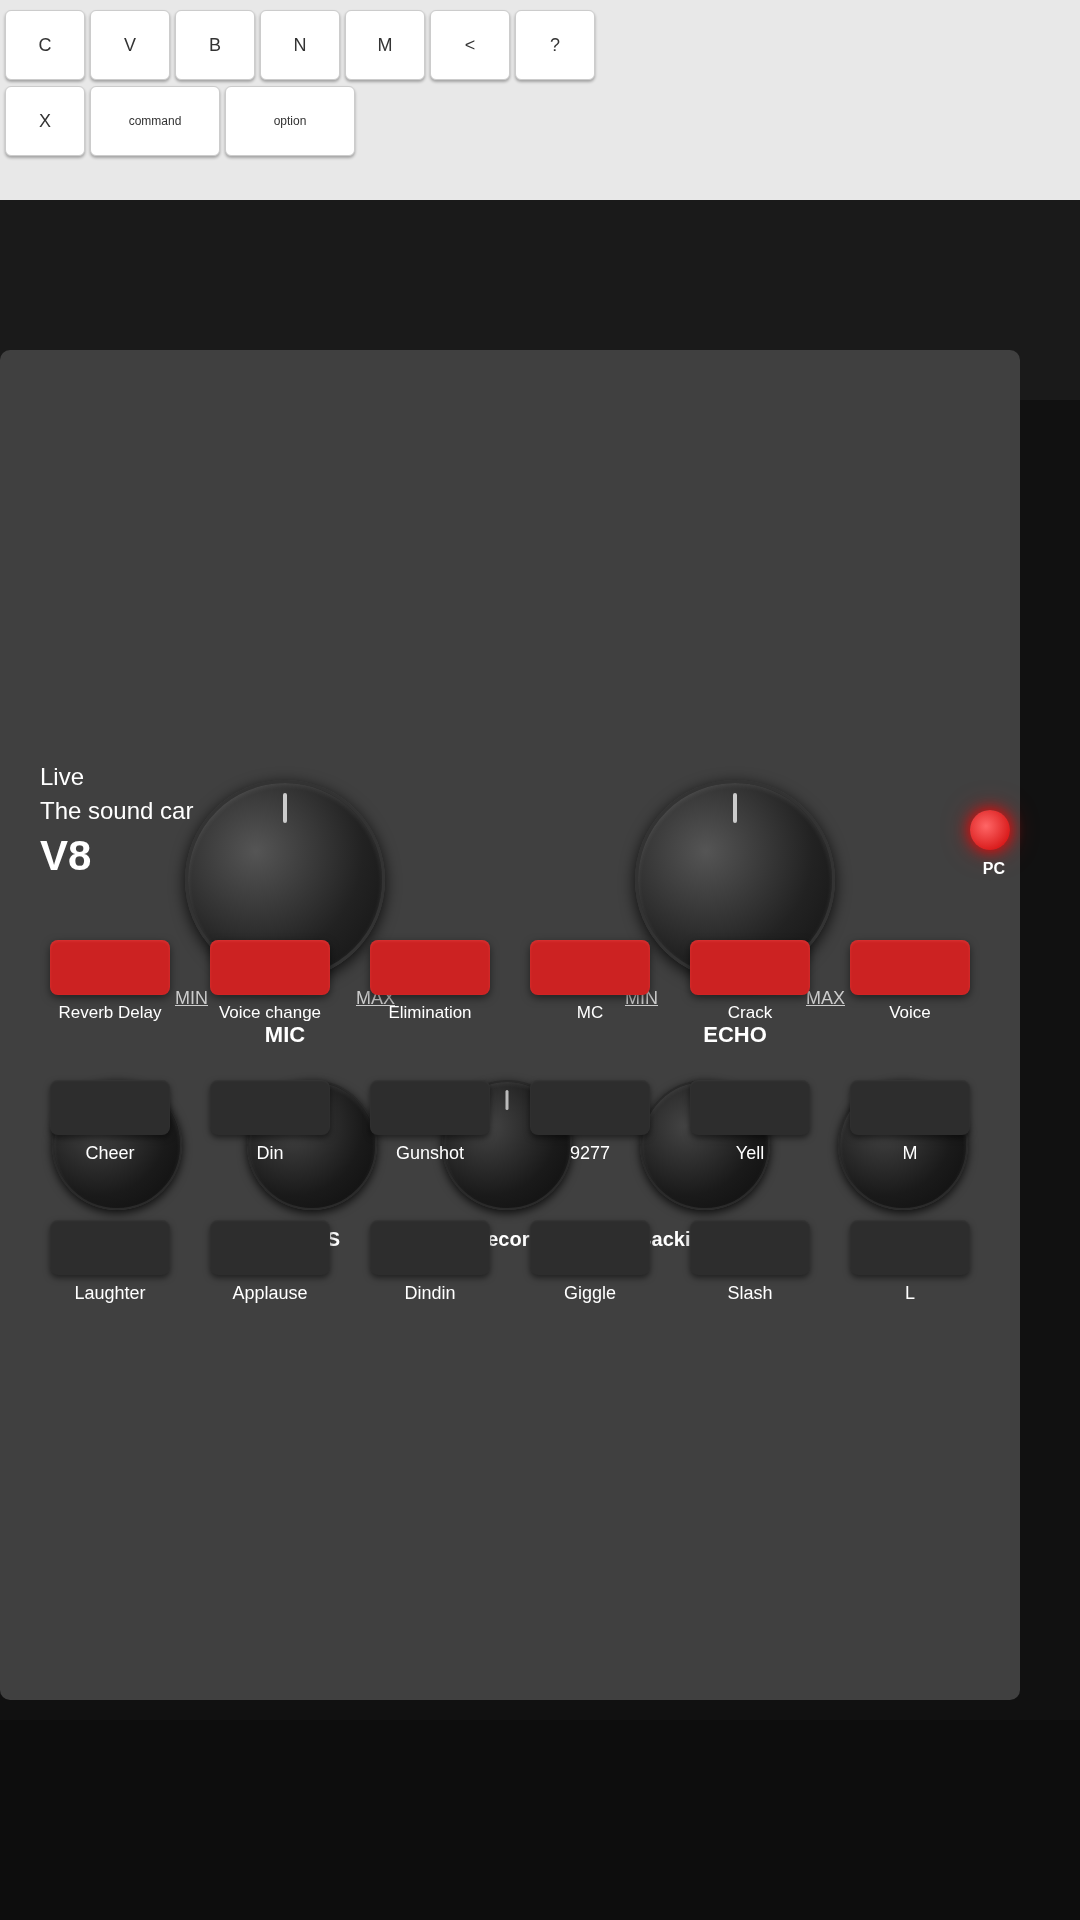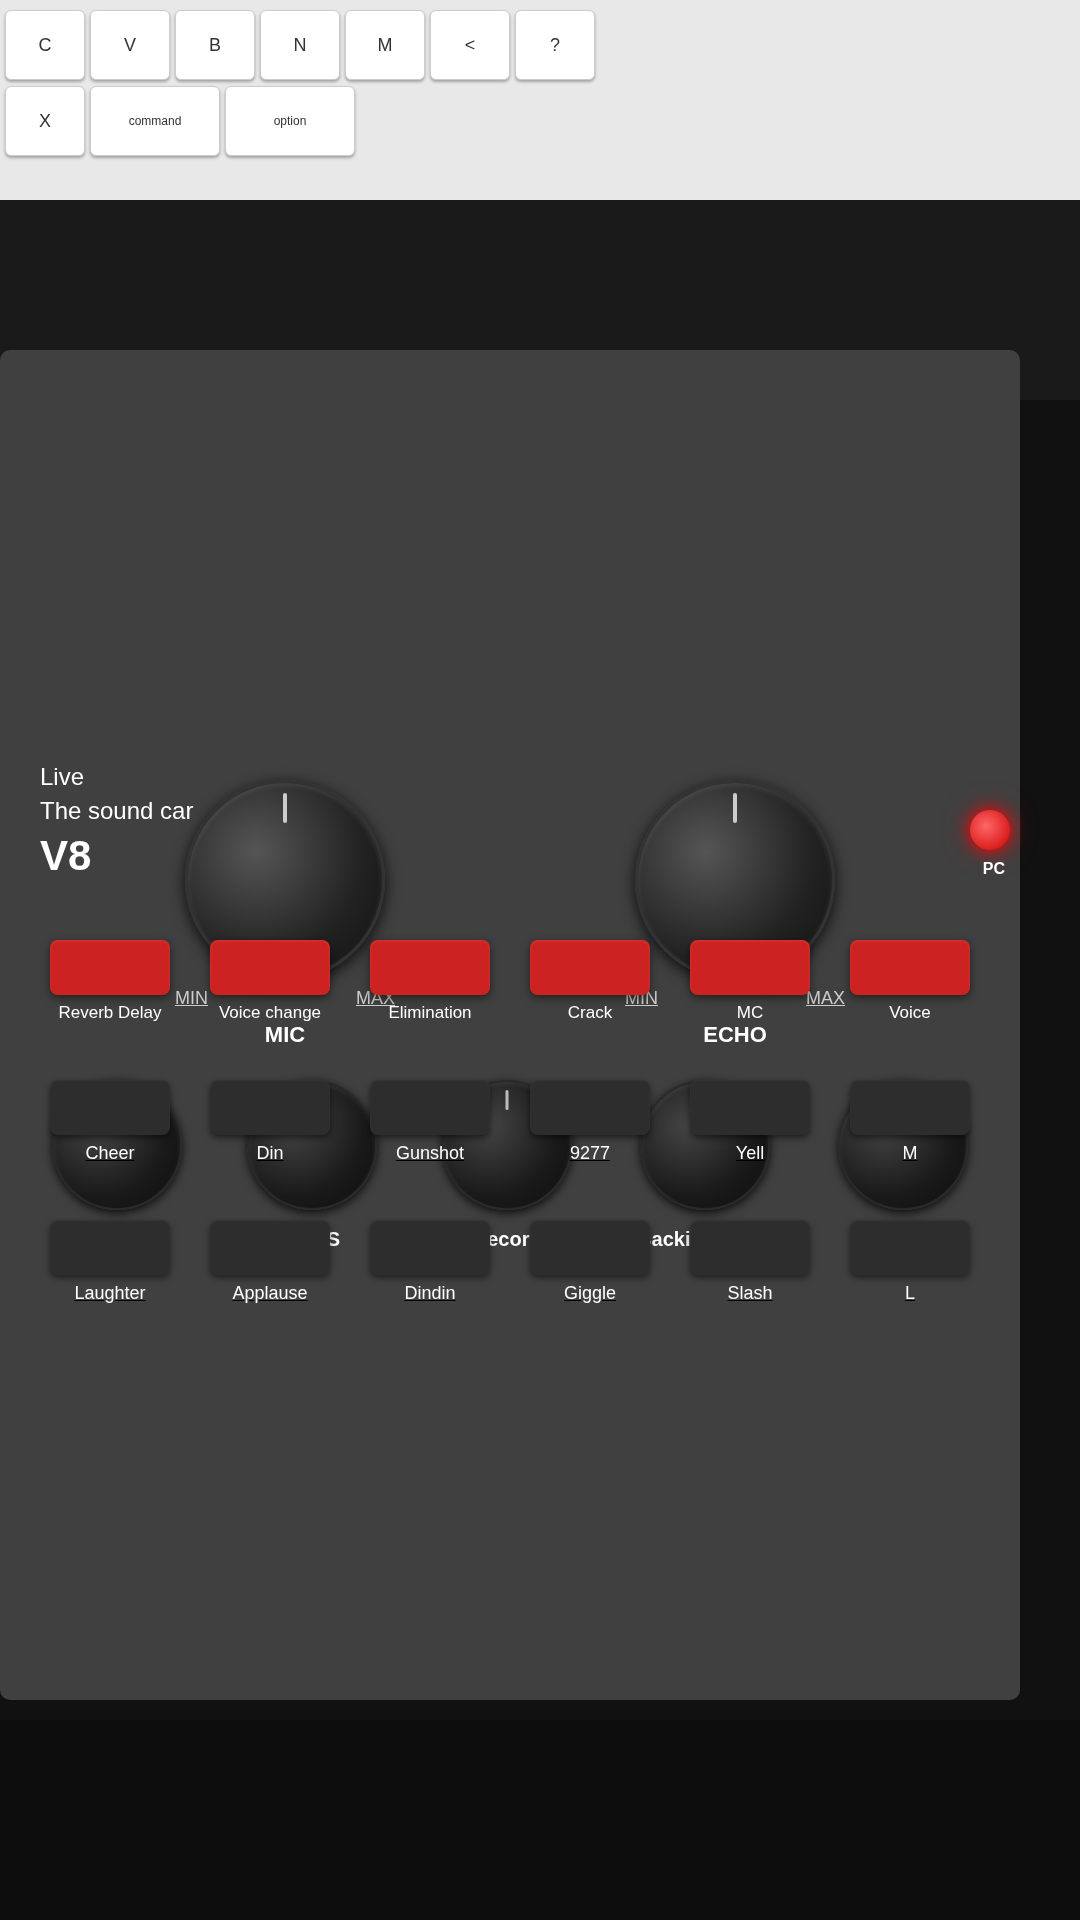--- a/index.html
+++ b/index.html
@@ -251,21 +251,20 @@
       align-items: center;
       justify-content: space-around;
       padding: 0 30px;
     }
 
     .gray-btn-group {
       display: flex;
       flex-direction: column;
       align-items: center;
       gap: 8px;
-      text-decoration: underline;
     }
 
     .gray-btn {
       background: #2d2d2d;
       border: none;
       border-radius: 8px;
       width: 120px;
       height: 55px;
       cursor: pointer;
       box-shadow: 0 3px 6px rgba(0,0,0,0.5), inset 0 1px 2px rgba(255,255,255,0.05);
@@ -378,30 +377,30 @@
     <div class="red-btn-label">Voice change</div>
   </div>
 
   <div class="red-btn-group">
     <button class="red-btn"></button>
     <div class="red-btn-label">Elimination</div>
   </div>
 
   <div class="red-btn-group">
     <button class="red-btn"></button>
+    <div class="red-btn-label">MC</div>
+  </div>
+
+  <div class="red-btn-group">
+    <button class="red-btn"></button>
     <div class="red-btn-label">Crack</div>
   </div>
 
   <div class="red-btn-group">
     <button class="red-btn"></button>
-    <div class="red-btn-label">MC</div>
-  </div>
-
-  <div class="red-btn-group">
-    <button class="red-btn"></button>
     <div class="red-btn-label">Voice</div>
   </div>
 </div>
 
 <div class="gray-buttons-row" style="position:absolute; top:1080px; left:0;">
 
   <div class="gray-btn-group">
     <button class="gray-btn"></button>
     <div class="gray-btn-label">Cheer</div>
   </div>

